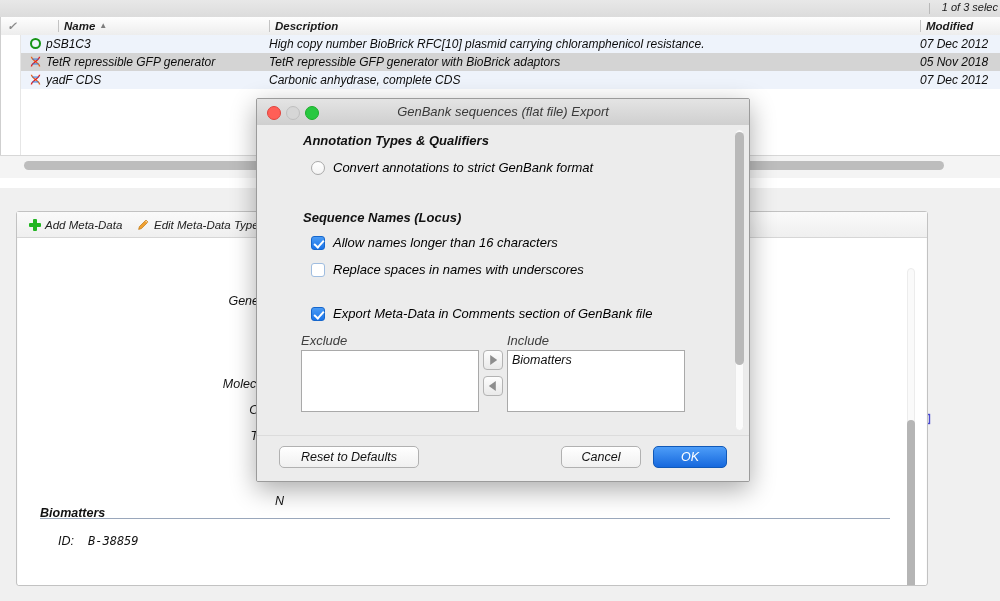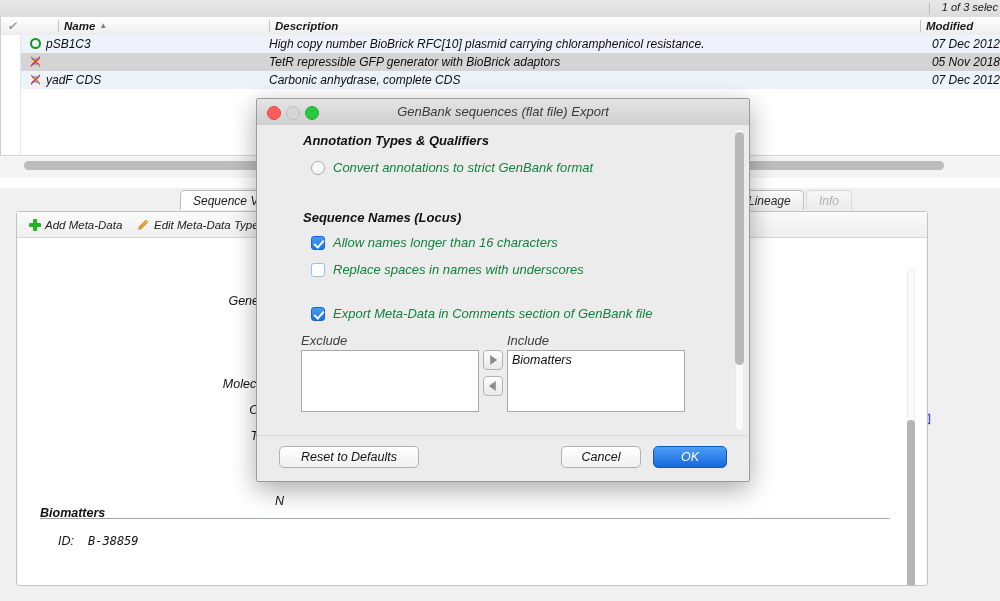--- a/index.html
+++ b/index.html
@@ -54,21 +54,21 @@
     position:relative; height:18px; line-height:18px; width:1000px;
     font-size:12px; color:#0d0d0d;
   }
   .row.odd{ background:#eef3fb; }
   .row.selected{ background:#d4d4d4; }
   .cell{ position:absolute; top:0; height:18px; overflow:hidden; white-space:nowrap; }
   .c-check{ left:0; width:24px; text-align:center; }
   .c-icon{ left:24px; width:22px; text-align:center; }
   .c-name{ left:46px; width:223px; }
   .c-desc{ left:269px; width:651px; }
-  .c-mod{ left:920px; width:80px;text-align:right; }
+  .c-mod{ left:920px; width:80px; }
 
   .cbox{
     display:inline-block; width:12px; height:12px; box-sizing:border-box;
     border:1px solid #a4a4a4; border-radius:2px; background:#fff;
     vertical-align:-2px;
   }
   .cbox.on{
     background:linear-gradient(#4a9bf5,#1a73e8); border-color:#1566cc; position:relative;
   }
   .cbox.on:after{
@@ -254,21 +254,21 @@
   }
   .dlg-scroll .thumb{
     position:absolute; left:2px; top:3px; width:9px; height:233px;
     background:#b9b9b9; border-radius:5px;
   }
 
   .sect-head{
     position:absolute; font-size:13px; font-weight:bold; color:#111; white-space:nowrap;
   }
   .opt-row{
-    position:absolute; font-size:13px; color:#15803d; white-space:nowrap;
+    position:absolute; font-size:13px; color:#000000; white-space:nowrap;
   }
   .radio{
     display:inline-block; width:14px; height:14px; border-radius:50%;
     border:1px solid #a9a9a9; background:linear-gradient(#ffffff,#f3f3f3);
     vertical-align:-3px; margin-right:8px; box-sizing:border-box; position:relative;
   }
   .radio.on{
     background:linear-gradient(#5aa9f8,#1a73e8); border-color:#1566cc;
   }
   .radio.on:after{
@@ -365,20 +365,21 @@
       <div class="row selected">
         <div class="cell c-check"><span class="cbox on"></span></div>
         <div class="cell c-icon">
           <svg class="icon-dna" viewBox="0 0 16 16">
             <path d="M3 2 C3 6, 13 10, 13 14" stroke="#e8611a" stroke-width="1.7" fill="none"></path>
             <path d="M13 2 C13 6, 3 10, 3 14" stroke="#e02020" stroke-width="1.7" fill="none"></path>
             <line x1="4.2" y1="5" x2="11.8" y2="5" stroke="#2b6fd6" stroke-width="1.2"></line>
             <line x1="4.2" y1="11" x2="11.8" y2="11" stroke="#2b6fd6" stroke-width="1.2"></line>
           </svg>
         </div>
+        <div class="cell c-name">TetR repressible GFP generator</div>
         <div class="cell c-desc">TetR repressible GFP generator with BioBrick adaptors</div>
         <div class="cell c-mod">05 Nov 2018</div>
       </div>
 
       <div class="row odd">
         <div class="cell c-check"><span class="cbox"></span></div>
         <div class="cell c-icon">
           <svg class="icon-dna" viewBox="0 0 16 16">
             <path d="M3 2 C3 6, 13 10, 13 14" stroke="#e8611a" stroke-width="1.7" fill="none"></path>
             <path d="M13 2 C13 6, 3 10, 3 14" stroke="#e02020" stroke-width="1.7" fill="none"></path>
@@ -400,25 +401,20 @@
       <div class="thumb"></div>
     </div>
   </div>
 
   <div class="hide-bar">
     <div class="hide-btn"><span class="chev">⌄</span><span>Hide</span></div>
   </div>
 
   <div class="lower">
 
-    <div class="tabstrip">
-      <div class="tab active tab-seqview"><span>Sequence V</span></div>
-      <div class="tab tab-lineage"><span>Lineage</span></div>
-      <div class="tab ghost tab-info"><span>Info</span></div>
-    </div>
 
     <div class="mini-icons">
       <svg width="18" height="18" style="left:0" viewBox="0 0 18 18">
         <rect x="3" y="2" width="11" height="12" fill="none" stroke="#4a4ad0" stroke-width="1.3" stroke-dasharray="2 1.6"></rect>
         <line x1="8.5" y1="2" x2="8.5" y2="14" stroke="#6b6bd8" stroke-width="1.2"></line>
         <path d="M8 13 l4 4 l-4 0 z" fill="#333"></path>
       </svg>
       <svg width="18" height="18" style="left:26px" viewBox="0 0 18 18">
         <rect x="2.5" y="2.5" width="13" height="13" fill="none" stroke="#4a4ad0" stroke-width="1.4"></rect>
         <rect x="5.5" y="5.5" width="7" height="7" fill="#4a4ad0"></rect>

